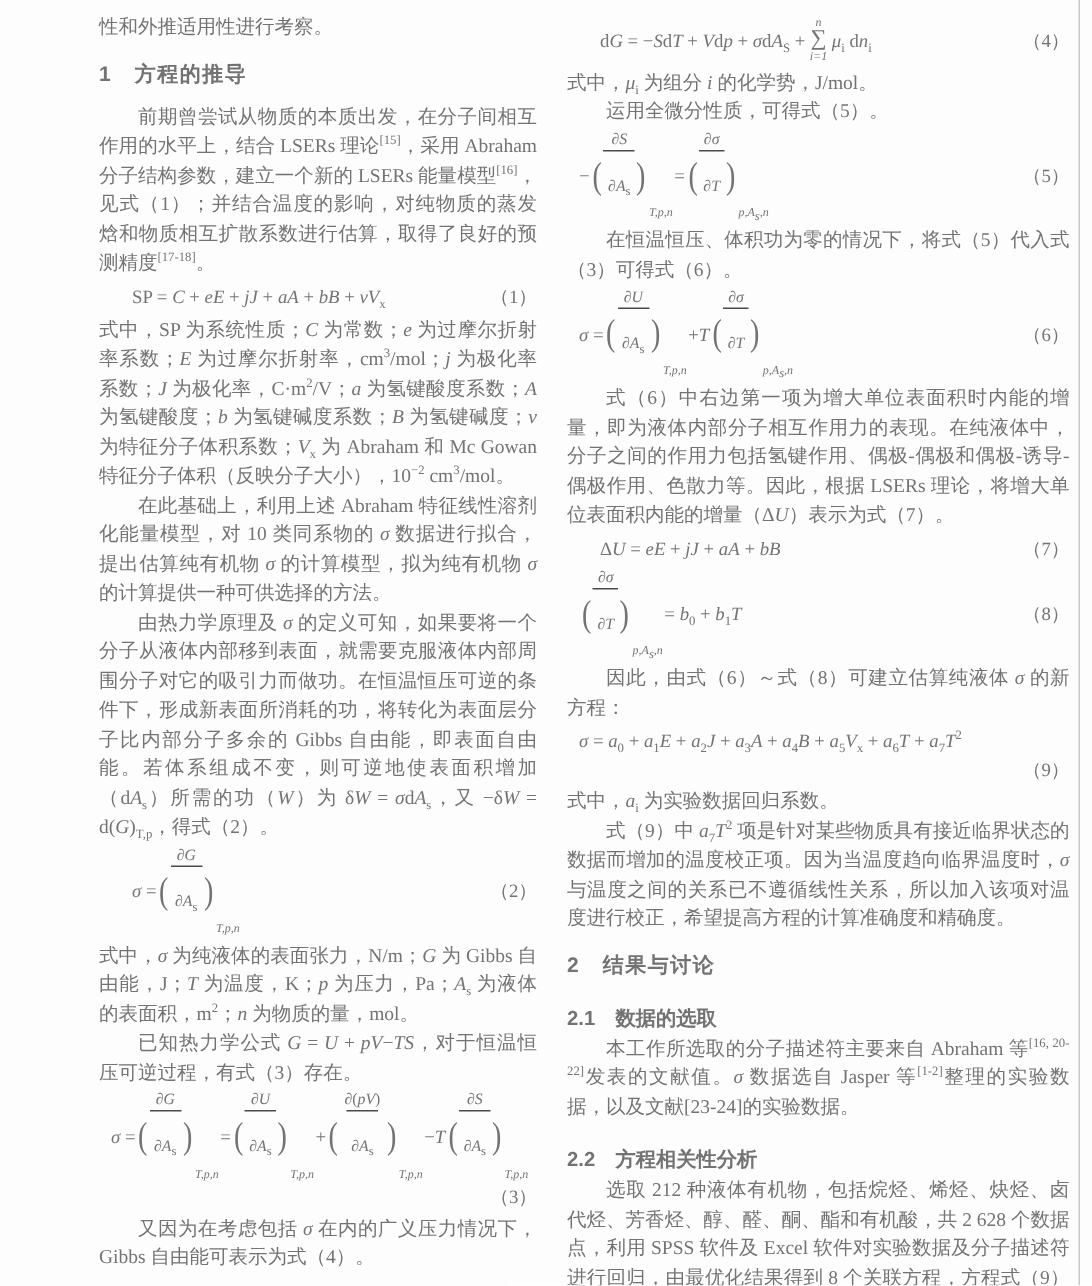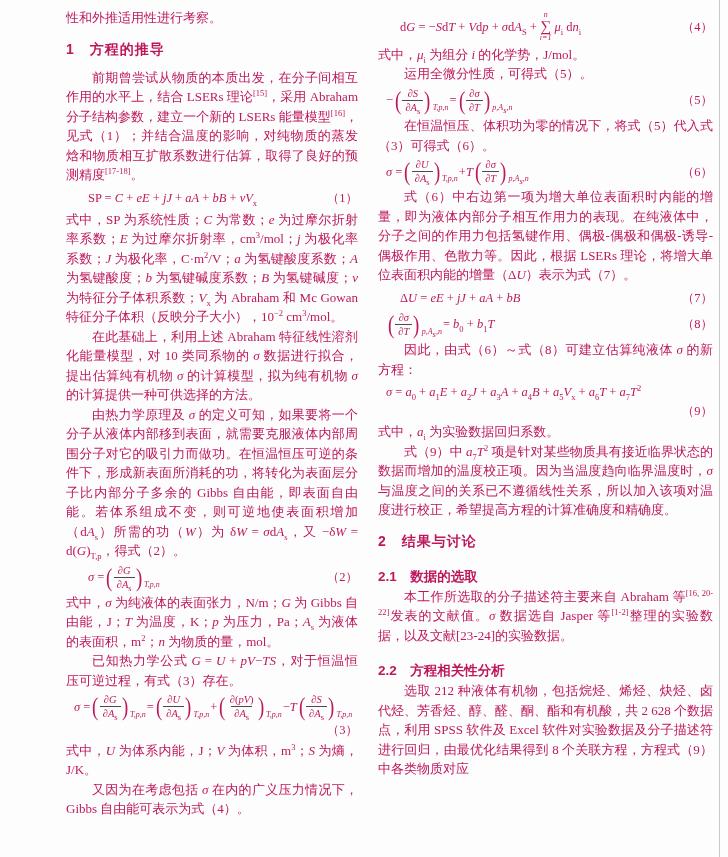--- a/index.html
+++ b/index.html
@@ -32,31 +32,31 @@
   .eq{margin:3px 0 2px;font-size:12.5px;}
   .eq-line{display:flex;align-items:center;flex-wrap:nowrap;padding-left:22px;line-height:20px;}
   .eq-line.tight{padding-left:8px;}
   .eq-num{margin-left:auto;font-size:12.5px;white-space:nowrap;padding-left:6px;}
   .eq-numline{text-align:right;font-size:12.5px;line-height:17px;margin-top:1px;}
   .eq-part{white-space:nowrap;}
   .pfrac{display:inline-flex;align-items:center;margin:0 1px;}
   .paren{font-size:25px;font-weight:300;line-height:0.85;transform:scaleX(0.75);font-family:"Liberation Serif",serif;}
   .frac{display:inline-flex;flex-direction:column;align-items:center;font-size:10.5px;line-height:1.25;}
   .ftop{padding:0 3px;}
-  .fbot{border-top:1px solid #4a4a4a;padding:0 3px;}
+  .fbot{border-top:1px solid #4a4a4a;padding:17px 3px;}
   .psub{font-size:8px;font-style:italic;align-self:flex-end;transform:translateY(4px);margin-left:1px;white-space:nowrap;}
   .sum{display:inline-flex;flex-direction:column;align-items:center;font-size:8px;line-height:1.05;margin:0 3px;}
   .sum .sig{font-size:15px;line-height:1;}
   .sum .lim{font-style:italic;}
   .vrule{position:absolute;top:0;width:1px;height:857px;background:#c9c9c9;}
 </style>
 </head>
 <body>
 
-<div class="page" style="background: rgb(253, 253, 253); color: #be185d;">
+<div class="page" style="background: rgb(253, 253, 253); color: #737373;">
   <div class="cols">
     <div class="col col-left" id="col-0">
         <p class="para">性和外推适用性进行考察。</p>
         <div class="h1">1　方程的推导</div>
         <p class="para indent">前期曾尝试从物质的本质出发，在分子间相互作用的水平上，结合 LSERs 理论<sup>[15]</sup>，采用 Abraham 分子结构参数，建立一个新的 LSERs 能量模型<sup>[16]</sup>，见式（1）；并结合温度的影响，对纯物质的蒸发焓和物质相互扩散系数进行估算，取得了良好的预测精度<sup>[17-18]</sup>。</p>
         <div class="eq">
           <div class="eq-line">
             <span class="eq-part">SP = <i>C</i> + <i>eE</i> + <i>jJ</i> + <i>aA</i> + <i>bB</i> + <i>vV</i><sub>x</sub></span>
             <span class="eq-num">（1）</span>
           </div>
@@ -119,21 +119,20 @@
               <span class="frac">
                 <span class="ftop">∂<i>S</i></span>
                 <span class="fbot">∂<i>A</i><sub>s</sub></span>
               </span>
               <span class="paren">)</span>
               <span class="psub">T,p,n</span>
             </span>
           </div>
           <div class="eq-numline">（3）</div>
         </div>
-        <p class="para">式中，<i>U</i> 为体系内能，J；<i>V</i> 为体积，m<sup>3</sup>；<i>S</i> 为熵，J/K。</p>
         <p class="para indent">又因为在考虑包括 <i>σ</i> 在内的广义压力情况下，Gibbs 自由能可表示为式（4）。</p>
       </div>
     <div class="col col-right" id="col-1">
         <div class="eq">
           <div class="eq-line">
             <span class="eq-part">d<i>G</i> = −<i>S</i>d<i>T</i> + <i>V</i>d<i>p</i> + <i>σ</i>d<i>A</i><sub>S</sub> + </span>
             <span class="sum">
               <span class="lim">n</span>
               <span class="sig">∑</span>
               <span class="lim">i=1</span>

